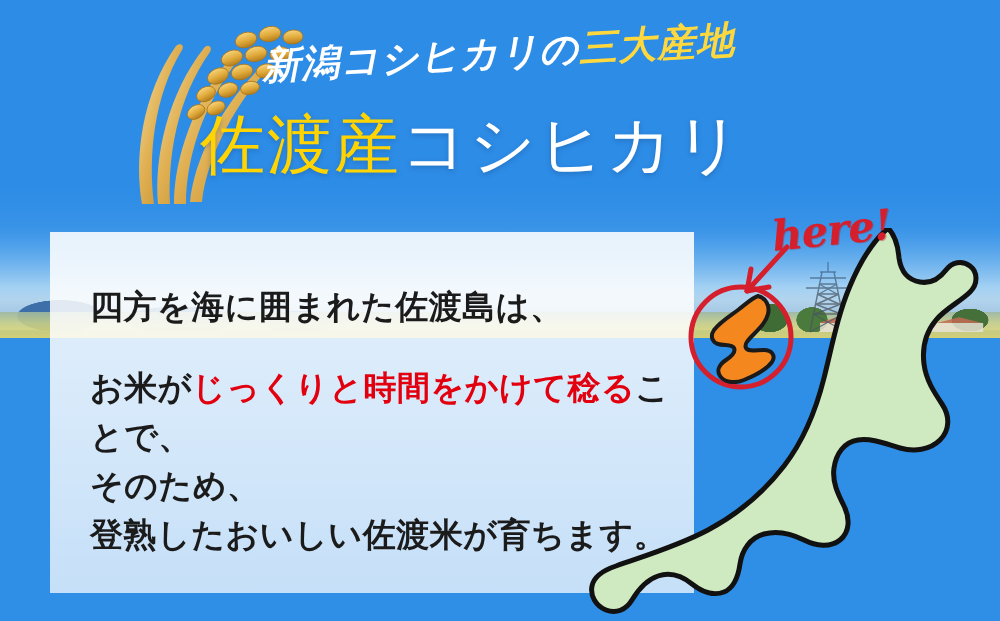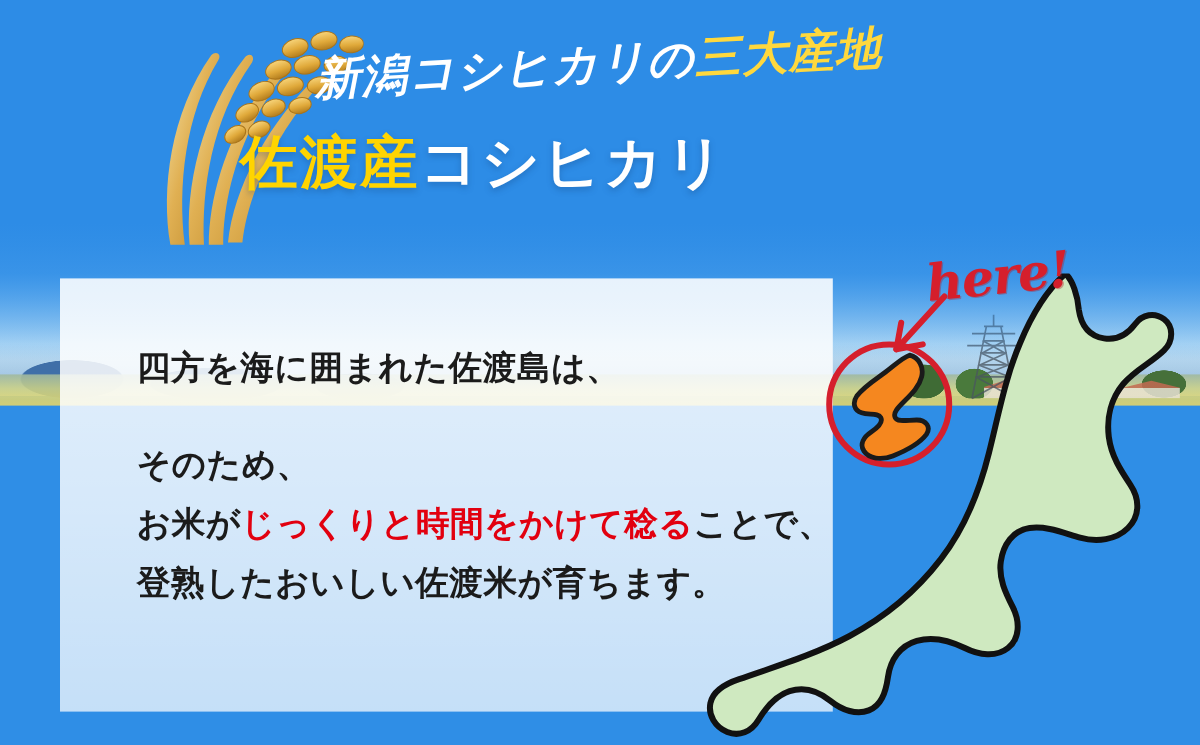--- a/index.html
+++ b/index.html
@@ -69,39 +69,38 @@
     font-family:"DejaVu Sans","Liberation Sans",sans-serif;
     font-weight:700;font-style:italic;
     white-space:nowrap;
     transform:rotate(-3.2deg);transform-origin:left center;
   }
   .subtitle .w{color:#ffffff;}
   .subtitle .y{color:#ffd83d;}
 
   .maintitle{
     position:absolute;left:200px;top:112px;
-    font-size:48px;line-height:1;letter-spacing:2px;
+    font-size:65px;line-height:1;letter-spacing:2px;
     font-family:"DejaVu Serif","Liberation Serif",serif;
-    font-weight:700;white-space:nowrap;
+    font-weight:400;white-space:nowrap;
     text-shadow:0 2px 5px rgba(20,70,130,.35);
   }
   .maintitle .gold{color:#ffd400;}
   .maintitle .white{color:#ffffff;}
 
   
   .panel{
     position:absolute;left:50px;top:232px;width:644px;height:361px;
     background:linear-gradient(180deg,rgba(255,255,255,.88) 0%,rgba(255,255,255,.80) 55%,rgba(255,255,255,.72) 100%);
   }
   .body-text{
     position:absolute;left:90px;top:282px;width:580px;
     font-family:"DejaVu Sans","Liberation Sans",sans-serif;
-    font-size:28px;line-height:49px;color:#1b1b1b;font-weight:600;
+    font-size:33px;line-height:49px;color:#1b1b1b;font-weight:600;
     letter-spacing:.5px;
-    margin-left:24px;
   }
   .body-text p{margin:0;}
   .body-text .gap{height:32px;}
   .em-red{color:#e2000f;font-weight:700;}
 
   
   .map{position:absolute;left:588px;top:228px;width:412px;height:393px;}
   .here-label{
     position:absolute;left:772px;top:212px;
     font-family:"DejaVu Serif","Liberation Serif",serif;
@@ -180,22 +179,22 @@
 
   <div class="maintitle">
     <span class="gold">佐渡産</span><span class="white">コシヒカリ</span>
   </div>
 
   <div class="panel"></div>
 
   <div class="body-text">
     <p>四方を海に囲まれた佐渡島は、</p>
     <div class="gap"></div>
+    <p><span>お米が</span><span class="em-red">じっくりと時間をかけて稔る</span><span>ことで、</span></p>
     <p>そのため、</p>
-    <p><span>お米が</span><span class="em-red">じっくりと時間をかけて稔る</span><span>ことで、</span></p>
     <p>登熟したおいしい佐渡米が育ちます。</p>
   </div>
 
   <svg class="map" viewBox="0 0 412 393">
     <path d="M300 0
              C306 6 310 18 311 30
              C313 44 320 52 332 54
              C344 56 352 50 358 42
              C364 34 374 32 382 38
              C390 44 390 56 382 64

